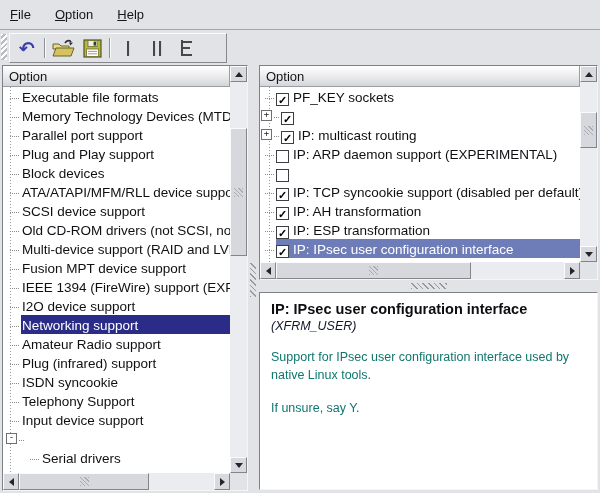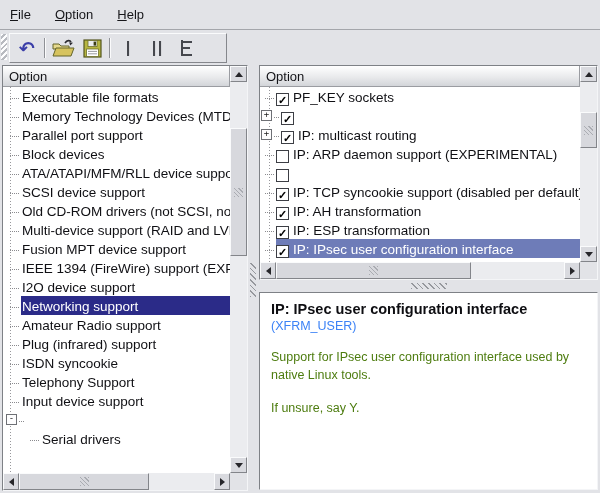--- a/index.html
+++ b/index.html
@@ -80,22 +80,22 @@
   .hsplitter{position:absolute;left:259px;top:281px;width:339px;height:10px;display:flex;align-items:center;justify-content:center;}
   .hgrip{width:36px;height:6px;background:repeating-linear-gradient(45deg,#96989d 0 1px,transparent 1px 4px);}
   .vsplitter{position:absolute;left:248px;top:65px;width:11px;height:426px;}
   .vgrip{position:absolute;left:2px;top:198px;width:6px;height:34px;
     background:repeating-linear-gradient(45deg,#96989d 0 1px,transparent 1px 4px);}
 
   
   .help-panel{position:absolute;left:259px;top:292px;width:339px;height:198px;box-sizing:border-box;
     padding:8px 11px;overflow:hidden;}
   .help-title{font-size:14.5px;font-weight:bold;color:#0e0e12;margin:0 0 2px;}
-  .help-symbol{font-size:12.5px;color:#3b82f6;margin:0 0 16px;}
-  .help-panel p{font-size:12.5px;color:#4d7c0f;line-height:1.4;margin:0 0 16px;}
+  .help-symbol{font-size:12.5px;color:#0f172a;margin:0 0 16px;font-style:italic;}
+  .help-panel p{font-size:12.5px;color:#0f766e;line-height:1.4;margin:0 0 16px;}
 </style>
 </head>
 <body>
 
 <div class="app">
 
   <div class="menubar" id="menubar">
       <span class="menu-item"><u>F</u>ile</span>
       <span class="menu-item"><u>O</u>ption</span>
       <span class="menu-item"><u>H</u>elp</span>
@@ -164,20 +164,26 @@
         </div>
         <div class="row">
           <span class="stub" style="margin-left: 7px;"></span>
           <span class="rowsel">
             <span class="lbl">Parallel port support</span>
           </span>
         </div>
         <div class="row">
           <span class="stub" style="margin-left: 7px;"></span>
           <span class="rowsel">
+            <span class="lbl">Plug and Play support</span>
+          </span>
+        </div>
+        <div class="row">
+          <span class="stub" style="margin-left: 7px;"></span>
+          <span class="rowsel">
             <span class="lbl">Block devices</span>
           </span>
         </div>
         <div class="row">
           <span class="stub" style="margin-left: 7px;"></span>
           <span class="rowsel">
             <span class="lbl">ATA/ATAPI/MFM/RLL device support</span>
           </span>
         </div>
         <div class="row">

